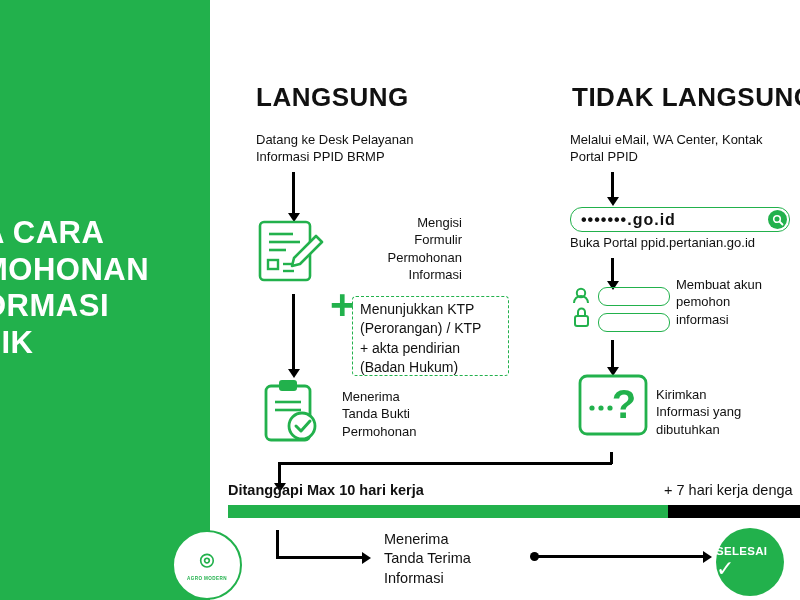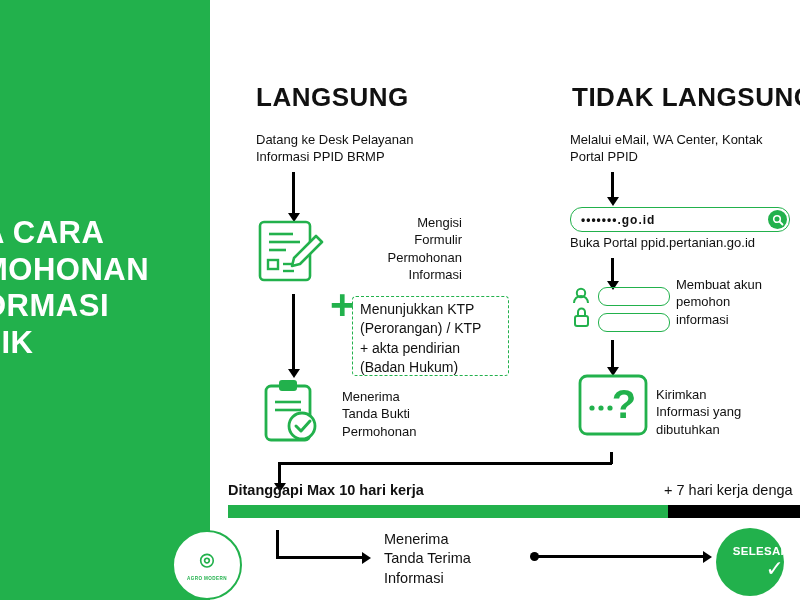--- a/index.html
+++ b/index.html
@@ -73,21 +73,21 @@
     font-size:42px;font-weight:bold;line-height:1;
   }
 
   
   .searchbar{
     position:absolute;left:570px;top:207px;width:218px;height:23px;
     border:1.6px solid #22b14c;border-radius:12px;background:#fff;
     display:flex;align-items:center;
   }
   .search-dots{
-    margin-left:10px;font-size:12px;color:#111;letter-spacing:1px;font-weight:bold;
+    margin-left:10px;font-size:16px;color:#111;letter-spacing:1px;font-weight:bold;
   }
   .search-btn{
     position:absolute;right:2px;top:2px;width:19px;height:19px;border-radius:50%;
     background:#22b14c;display:flex;align-items:center;justify-content:center;
   }
 
   
   .acct-field{
     position:absolute;width:70px;height:17px;border:1.6px solid #22b14c;border-radius:9px;
   }
@@ -96,21 +96,21 @@
   .bottom-bar{position:absolute;left:228px;top:505px;height:13px;width:572px;}
   .bar-green{position:absolute;left:0;top:0;height:13px;width:440px;background:#22b14c;}
   .bar-black{position:absolute;left:440px;top:0;height:13px;width:132px;background:#000;}
 
   .bottom-label{position:absolute;font-size:14.5px;color:#111;}
 
   
   .selesai{
     position:absolute;left:716px;top:528px;width:68px;height:68px;border-radius:50%;
     background:#22b14c;color:#fff;display:flex;flex-direction:column;
-    align-items:flex-end;justify-content:center;
+    align-items:flex-start;justify-content:center;
   }
   .selesai-text{font-size:11.5px;font-weight:bold;letter-spacing:0.3px;}
   .selesai-check{font-size:22px;line-height:1;margin-top:1px;}
 
   
   .logo{
     position:absolute;left:172px;top:530px;width:66px;height:66px;border-radius:50%;
     border:2px solid #22b14c;background:#fff;display:flex;flex-direction:column;
     align-items:center;justify-content:center;
   }

